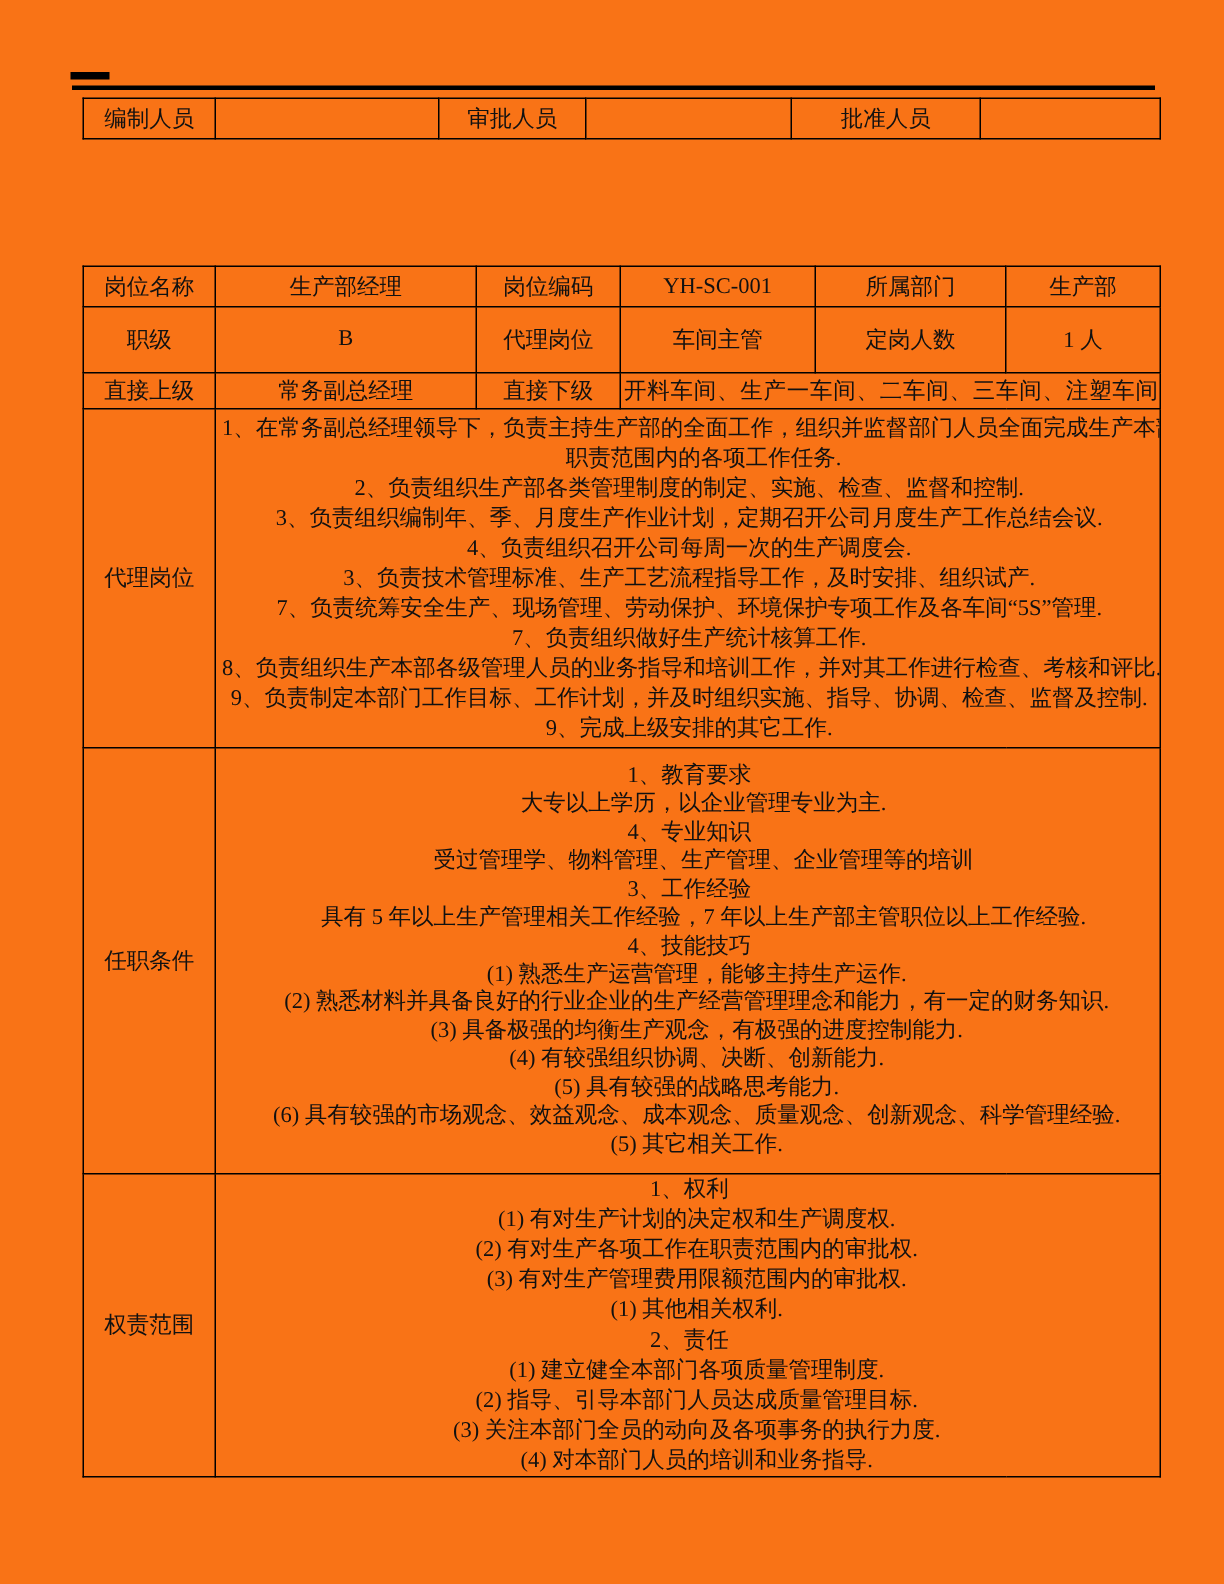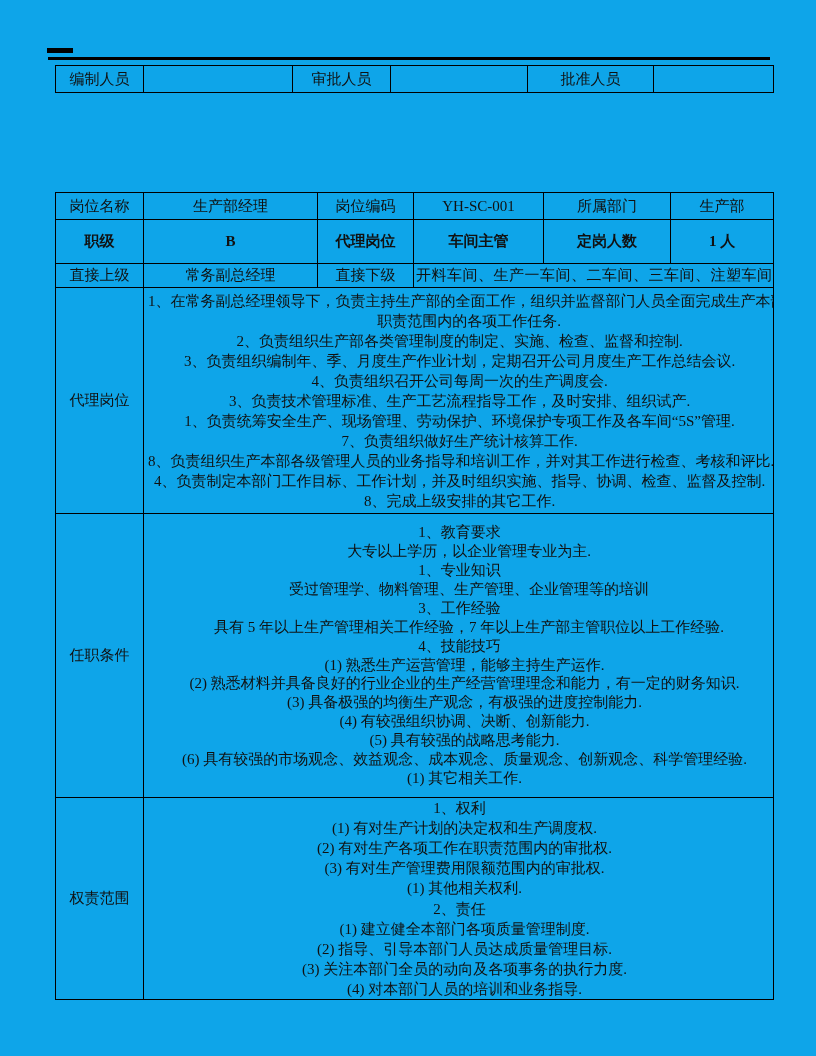--- a/index.html
+++ b/index.html
@@ -1,19 +1,19 @@
 <!DOCTYPE html>
 <html><head>
 <meta charset="utf-8">
 <style>
   html,body{margin:0;padding:0;background:#e8e8e8;}
   .page{
     position:relative;
     width:816px;height:1056px;
-    background:#0ea5e9;
+    background:#f97316;
     font-family:"Liberation Serif","DejaVu Serif",serif;
     color:#111111;
     overflow:hidden;
   }
   .top-dash{position:absolute;left:47px;top:48px;width:26px;height:5px;background:#000;}
   .top-rule{position:absolute;left:48px;top:57px;width:722px;height:3px;background:#000;}
 
   table.tbl{
     position:absolute;
     border-collapse:collapse;
@@ -25,23 +25,23 @@
     padding:0 2px;
     font-size:15px;
     text-align:center;
     vertical-align:middle;
     overflow:hidden;
     white-space:nowrap;
   }
   table.approval{top:65px;}
   table.approval tr{height:27px;}
 
-  table.main{top:177px;margin-top:15px;}
+  table.main{top:177px;}
   tr.hr1{height:27px;}
-  tr.hr2{height:44px;font-weight:bold;}
+  tr.hr2{height:44px;}
   tr.hr3{height:24px;}
   tr.sumr{height:26px;}
   tr.duties-row{height:226px;}
   tr.qual-row{height:284px;}
   tr.scope-row{height:202px;}
 
   td.sub{font-size:12.5px;letter-spacing:0.5px;}
   td.ltext{text-align:left;padding-left:6px;font-size:14.5px;}
   td.content{
     text-align:left;
@@ -121,45 +121,45 @@
 
       <tr class="duties-row">
         <td>代理岗位</td>
         <td class="content duties" colspan="5">
           <div class="ln i0">1、在常务副总经理领导下，负责主持生产部的全面工作，组织并监督部门人员全面完成生产本部</div>
           <div class="ln i1">职责范围内的各项工作任务.</div>
           <div class="ln i0">2、负责组织生产部各类管理制度的制定、实施、检查、监督和控制.</div>
           <div class="ln i0">3、负责组织编制年、季、月度生产作业计划，定期召开公司月度生产工作总结会议.</div>
           <div class="ln i0">4、负责组织召开公司每周一次的生产调度会.</div>
           <div class="ln i0">3、负责技术管理标准、生产工艺流程指导工作，及时安排、组织试产.</div>
-          <div class="ln i0">1、负责统筹安全生产、现场管理、劳动保护、环境保护专项工作及各车间“5S”管理.</div>
+          <div class="ln i0">7、负责统筹安全生产、现场管理、劳动保护、环境保护专项工作及各车间“5S”管理.</div>
           <div class="ln i0">7、负责组织做好生产统计核算工作.</div>
           <div class="ln i0">8、负责组织生产本部各级管理人员的业务指导和培训工作，并对其工作进行检查、考核和评比.</div>
-          <div class="ln i0">4、负责制定本部门工作目标、工作计划，并及时组织实施、指导、协调、检查、监督及控制.</div>
-          <div class="ln i0">8、完成上级安排的其它工作.</div>
+          <div class="ln i0">9、负责制定本部门工作目标、工作计划，并及时组织实施、指导、协调、检查、监督及控制.</div>
+          <div class="ln i0">9、完成上级安排的其它工作.</div>
         </td>
       </tr>
 
       <tr class="qual-row">
         <td>任职条件</td>
         <td class="content qual" colspan="5">
           <div class="ln i0">1、教育要求</div>
           <div class="ln i1">大专以上学历，以企业管理专业为主.</div>
-          <div class="ln i0">1、专业知识</div>
+          <div class="ln i0">4、专业知识</div>
           <div class="ln i1">受过管理学、物料管理、生产管理、企业管理等的培训</div>
           <div class="ln i0">3、工作经验</div>
           <div class="ln i1">具有 5 年以上生产管理相关工作经验，7 年以上生产部主管职位以上工作经验.</div>
           <div class="ln i0">4、技能技巧</div>
           <div class="ln i2">(1) 熟悉生产运营管理，能够主持生产运作.</div>
           <div class="ln i2">(2) 熟悉材料并具备良好的行业企业的生产经营管理理念和能力，有一定的财务知识.</div>
           <div class="ln i2">(3) 具备极强的均衡生产观念，有极强的进度控制能力.</div>
           <div class="ln i2">(4) 有较强组织协调、决断、创新能力.</div>
           <div class="ln i2">(5) 具有较强的战略思考能力.</div>
           <div class="ln i2">(6) 具有较强的市场观念、效益观念、成本观念、质量观念、创新观念、科学管理经验.</div>
-          <div class="ln i2">(1) 其它相关工作.</div>
+          <div class="ln i2">(5) 其它相关工作.</div>
         </td>
       </tr>
 
       <tr class="scope-row">
         <td>权责范围</td>
         <td class="content scope" colspan="5">
           <div class="ln i0">1、权利</div>
           <div class="ln i2">(1) 有对生产计划的决定权和生产调度权.</div>
           <div class="ln i2">(2) 有对生产各项工作在职责范围内的审批权.</div>
           <div class="ln i2">(3) 有对生产管理费用限额范围内的审批权.</div>

